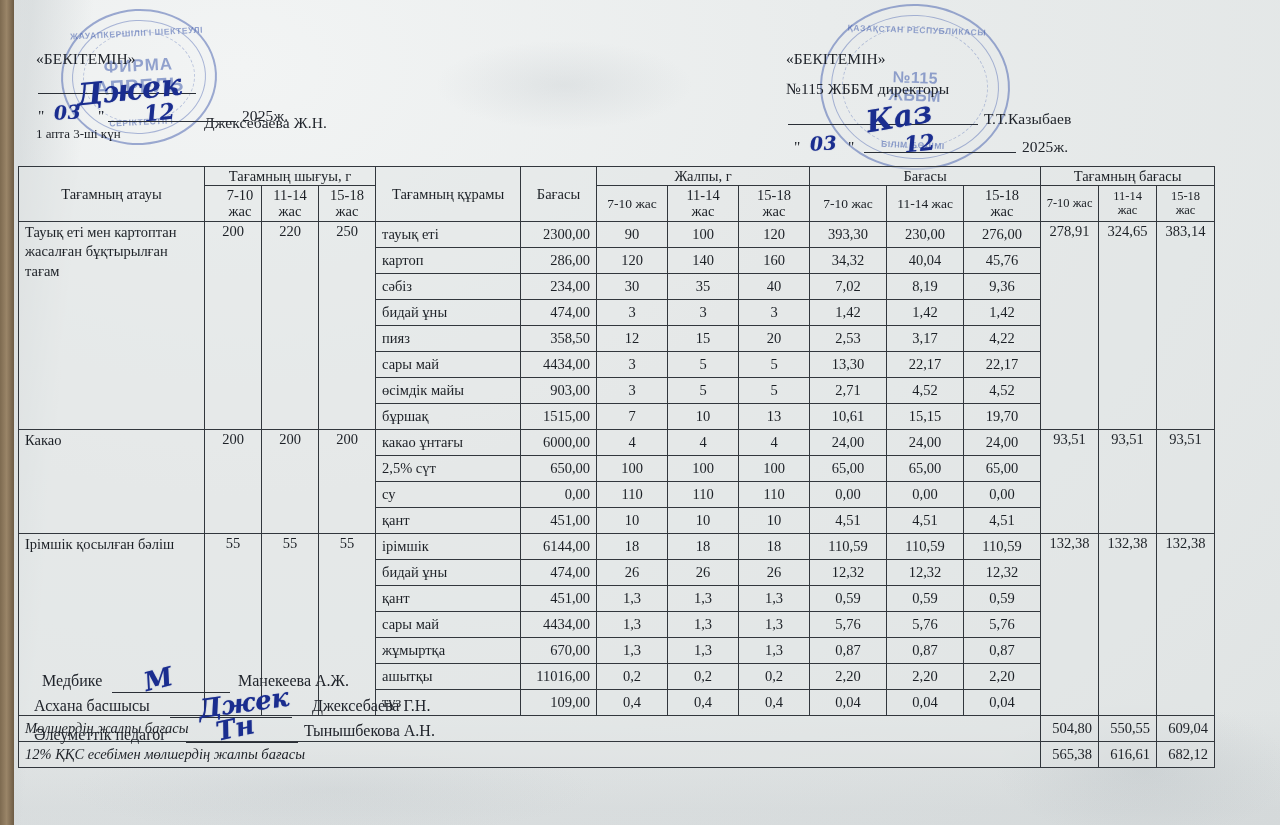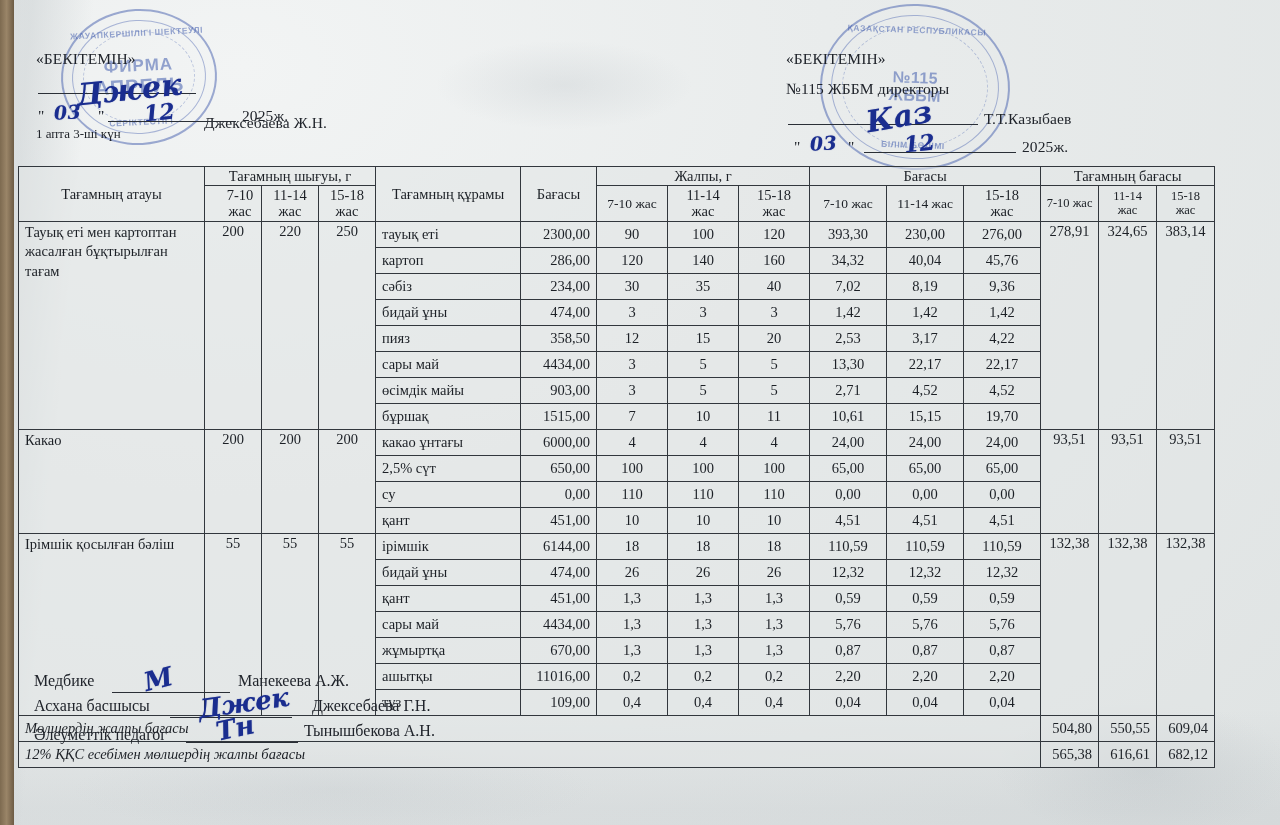--- a/index.html
+++ b/index.html
@@ -290,21 +290,21 @@
           <td class="c">5</td>
           <td class="c">2,71</td>
           <td class="c">4,52</td>
           <td class="c">4,52</td>
         </tr>
         <tr style="height: 26px;">
           <td class="l nm">бұршақ</td>
           <td class="r">1515,00</td>
           <td class="c">7</td>
           <td class="c">10</td>
-          <td class="c">11</td>
+          <td class="c">13</td>
           <td class="c">10,61</td>
           <td class="c">15,15</td>
           <td class="c">19,70</td>
         </tr>
         <tr style="height: 26px;">
           <td rowspan="4" class="l vtop nm" style="line-height: 1.35;">Какао</td>
           <td rowspan="4" class="c vtop">200</td>
           <td rowspan="4" class="c vtop">200</td>
           <td rowspan="4" class="c vtop">200</td>
           <td class="l nm">какао ұнтағы</td>
@@ -439,21 +439,21 @@
         <td colspan="12" class="l ital nm">12%  ҚҚС есебімен мөлшердің жалпы бағасы</td>
         <td class="r">565,38</td>
         <td class="r">616,61</td>
         <td class="r">682,12</td>
       </tr>
     </tfoot>
   </table>
 
   <div class="foot" style="left:20px;top:672px;width:620px;">
     <div style="position:relative;height:25px;">
-      <span style="position:absolute;left:0;top:0;">Медбике</span>
+      <span style="position:absolute;left:8px;top:0;">Медбике</span>
       <span class="ul" style="position:absolute;left:78px;top:3px;width:118px;height:18px;border-bottom:1.4px solid #2a2f36;"></span>
       <span class="hand" style="position:absolute;left:110px;top:-8px;font-size:26px;transform:rotate(-14deg);">М</span>
       <span style="position:absolute;left:204px;top:0;">Манекеева А.Ж.</span>
     </div>
     <div style="position:relative;height:25px;">
       <span style="position:absolute;left:0;top:0;">Асхана басшысы</span>
       <span class="ul" style="position:absolute;left:136px;top:3px;width:122px;height:18px;border-bottom:1.4px solid #2a2f36;"></span>
       <span class="hand" style="position:absolute;left:164px;top:-9px;font-size:26px;transform:rotate(-8deg);">Джек</span>
       <span style="position:absolute;left:278px;top:0;">Джексебаева Г.Н.</span>
     </div>

